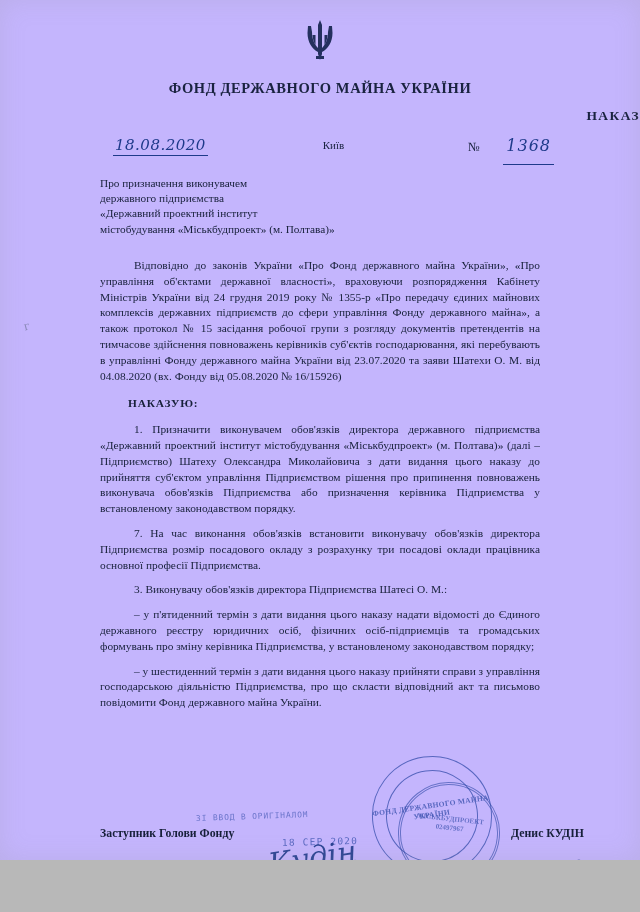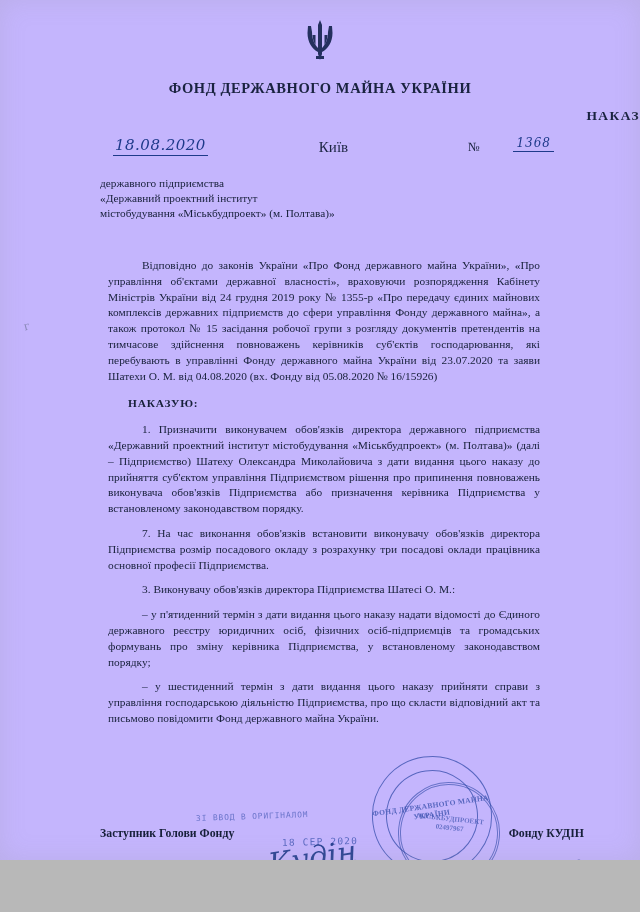--- a/index.html
+++ b/index.html
@@ -78,38 +78,38 @@
     font-size: 15px;
     border-bottom: 1.4px solid #1e3a8a;
     padding: 0 2px 1px 2px;
     letter-spacing: 0.5px;
   }
   .meta-city {
     position: absolute;
     left: 50%;
     top: 3px;
     transform: translateX(-50%);
-    font-size: 15px;
+    font-size: 11px;
     color: #1a2340;
     text-align: center;
   }
   .meta-numlabel {
     position: absolute;
     right: 74px;
     top: 4px;
     font-size: 12.5px;
     color: #1a2340;
   }
   .meta-num {
     position: absolute;
     right: 0;
     top: 0;
-    font-size: 12px;
+    font-size: 16px;
     border-bottom: 1.4px solid #1e3a8a;
-    padding: 0 3px 1px 3px;
+    padding: 0 3px 9px 3px;
     letter-spacing: 1px;
   }
   .subject {
     position: absolute;
     top: 176px;
     left: 100px;
     width: 290px;
     font-size: 11.3px;
     line-height: 15.2px;
     color: #17203a;
@@ -122,21 +122,20 @@
     font-size: 11.4px;
     line-height: 15.8px;
     text-align: justify;
     color: #17203a;
   }
   .body p {
     margin: 0 0 0 0;
   }
   .body p.indent {
     text-indent: 34px;
-    margin-left: 8px;
   }
   .spacer-sm { height: 9px; }
   .order-head {
     font-weight: bold;
     letter-spacing: 0.8px;
     margin: 12px 0 10px 28px !important;
   }
   .sig-line {
     position: absolute;
     left: 100px;
@@ -305,20 +304,21 @@
   <div class="order-word">НАКАЗ</div>
 
   <div class="meta-row">
     <span class="meta-date hand">18.08.2020</span>
     <span class="meta-city">Київ</span>
     <span class="meta-numlabel">№</span>
     <span class="meta-num hand">1368</span>
   </div>
 
   <div class="subject">
+    <div>Про призначення виконувачем</div>
     <div>державного підприємства</div>
     <div>«Державний проектний інститут</div>
     <div>містобудування «Міськбудпроект» (м. Полтава)»</div>
   </div>
 
   <div class="margin-mark">г</div>
 
   <div class="body">
     <p class="indent">Відповідно до законів України «Про Фонд державного майна України», «Про управління об'єктами державної власності», враховуючи розпорядження Кабінету Міністрів України від 24 грудня 2019 року № 1355-р «Про передачу єдиних майнових комплексів державних підприємств до сфери управління Фонду державного майна», а також протокол № 15 засідання робочої групи з розгляду документів претендентів на тимчасове здійснення повноважень керівників суб'єктів господарювання, які перебувають в управлінні Фонду державного майна України від 23.07.2020 та заяви Шатехи О. М. від 04.08.2020 (вх. Фонду від 05.08.2020 № 16/15926)</p>
     <p class="order-head">НАКАЗУЮ:</p>
@@ -329,21 +329,21 @@
     <p class="indent">3. Виконувачу обов'язків директора Підприємства Шатесі О. М.:</p>
     <div class="spacer-sm"></div>
     <p class="indent">– у п'ятиденний термін з дати видання цього наказу надати відомості до Єдиного державного реєстру юридичних осіб, фізичних осіб-підприємців та громадських формувань про зміну керівника Підприємства, у встановленому законодавством порядку;</p>
     <div class="spacer-sm"></div>
     <p class="indent">– у шестиденний термін з дати видання цього наказу прийняти справи з управління господарською діяльністю Підприємства, про що скласти відповідний акт та письмово повідомити Фонд державного майна України.</p>
   </div>
 
 
   <div class="sig-line">
     <span>Заступник Голови Фонду</span>
-    <span>Фонду КУДІН</span>
+    <span>Денис КУДІН</span>
   </div>
 
   <div class="stamp stamp-1">
     <div class="inner"></div>
     <div class="txt">ФОНД ДЕРЖАВНОГО МАЙНА УКРАЇНИ</div>
   </div>
   <div class="stamp stamp-2">
     <div class="txt">МІСЬКБУДПРОЕКТ 02497967</div>
   </div>
   <div class="reg-stamp">ЗІ ВВОД В ОРИГІНАЛОМ</div>

